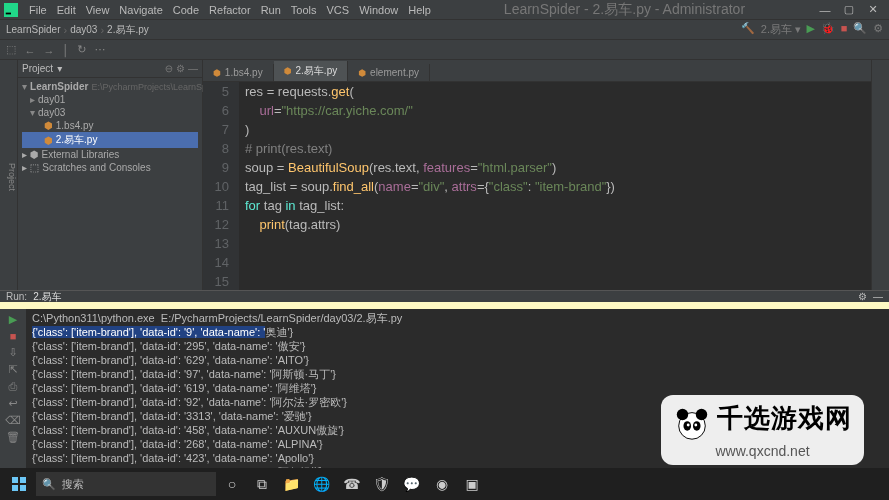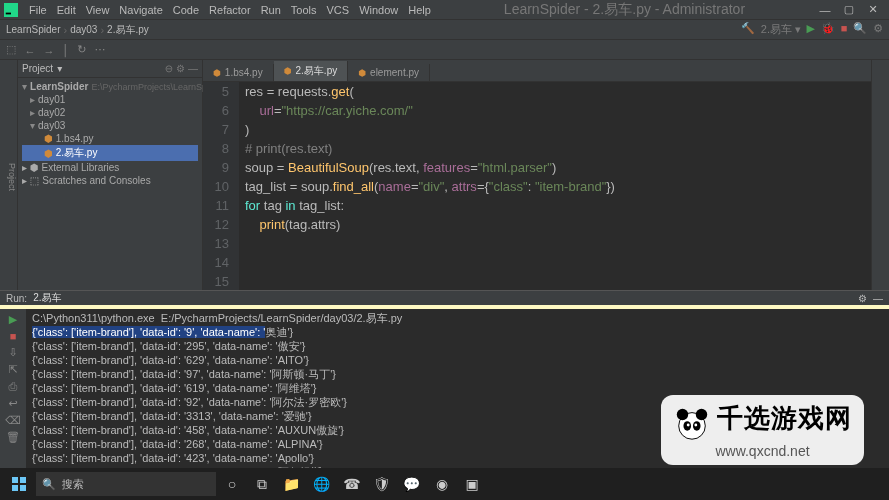--- a/index.html
+++ b/index.html
@@ -31,21 +31,21 @@
 .tabs { height:22px; background:#3c3f41; display:flex; align-items:flex-end; border-bottom:1px solid #323232; }
 .tab { padding:3px 10px; font-size:10px; color:#9b9b9b; background:#3c3f41; border-right:1px solid #323232; display:flex; align-items:center; gap:4px;}
 .tab.active { background:#4e5254; color:#ddd; }
 .tab .pyicon{color:#d08a3a;font-size:9px}
 .code { flex:1; background:#2b2b2b; font-family:'JetBrains Mono','Consolas',monospace; font-size:13px; line-height:19px; display:flex; overflow:hidden;}
 .gutter { width:36px; text-align:right; padding-right:10px; color:#606366; background:#313335; }
 .lines { flex:1; padding-left:6px; white-space:pre; }
 .kw{color:#5eead4} .str{color:#6a8759} .fn{color:#ffc66d} .arg{color:#aa6e99} .com{color:#808080}
 .right-rail{width:18px;background:#3c3f41;border-left:1px solid #323232;}
 .run-panel { height:180px; background:#2b2b2b; border-top:1px solid #555; display:flex; flex-direction:column;}
-.run-header { height:18px; background:#3c3f41; display:flex; align-items:center; padding:0 6px; font-size:10px; color:#bbb; border-bottom:4px solid #fef9c3;}
+.run-header { height:18px; background:#3c3f41; display:flex; align-items:center; padding:0 6px; font-size:10px; color:#bbb; border-bottom:7px solid #fef9c3;}
 .run-header .spacer{flex:1}
 .run-body { flex:1; display:flex; overflow:hidden; font-family:Consolas,monospace; font-size:11px; }
 .run-gutter { width:26px; background:#3c3f41; display:flex; flex-direction:column; align-items:center; gap:4px; padding-top:4px;}
 .run-gutter span{color:#888; font-size:11px}
 .run-out { flex:1; padding:2px 6px; color:#bbb; line-height:14px; white-space:pre; overflow:hidden;}
 .run-out .hl { background:#214283; color:#fff; }
 .statusbar { height:18px; background:#3c3f41; border-top:1px solid #323232; display:flex; align-items:center; padding:0 6px; font-size:9px; color:#888; gap:10px;}
 .statusbar .item{display:flex;align-items:center;gap:3px}
 .bottombar{height:14px;background:#2f6330;color:#cde4cd;font-size:9px;display:flex;align-items:center;padding:0 6px}
 .taskbar { position:absolute; bottom:0; left:0; right:0; height:32px; background:#1f1f1f; display:flex; align-items:center; padding:0 4px; gap:2px;}
@@ -118,21 +118,20 @@
       <span class="icon">⊖</span>
       <span class="icon">⚙</span>
       <span class="icon">—</span>
     </div>
     <div class="tree">
       <div class="node folder open">
           <b>LearnSpider</b> 
           <span style="color:#666;font-size:9px">E:\PycharmProjects\LearnSpider</span>
         </div>
       <div class="node l1 folder">day01</div>
-      <div class="node l1 folder">day02</div>
       <div class="node l1 folder open">day03</div>
       <div class="node l2">
           <span style="color:#d08a3a">⬢</span> 
           <span>1.bs4.py</span>
         </div>
       <div class="node l2 sel">
           <span style="color:#d08a3a">⬢</span> 
           <span>2.易车.py</span>
         </div>
       <div class="node">▸ ⬢ <span>External Libraries</span></div>

